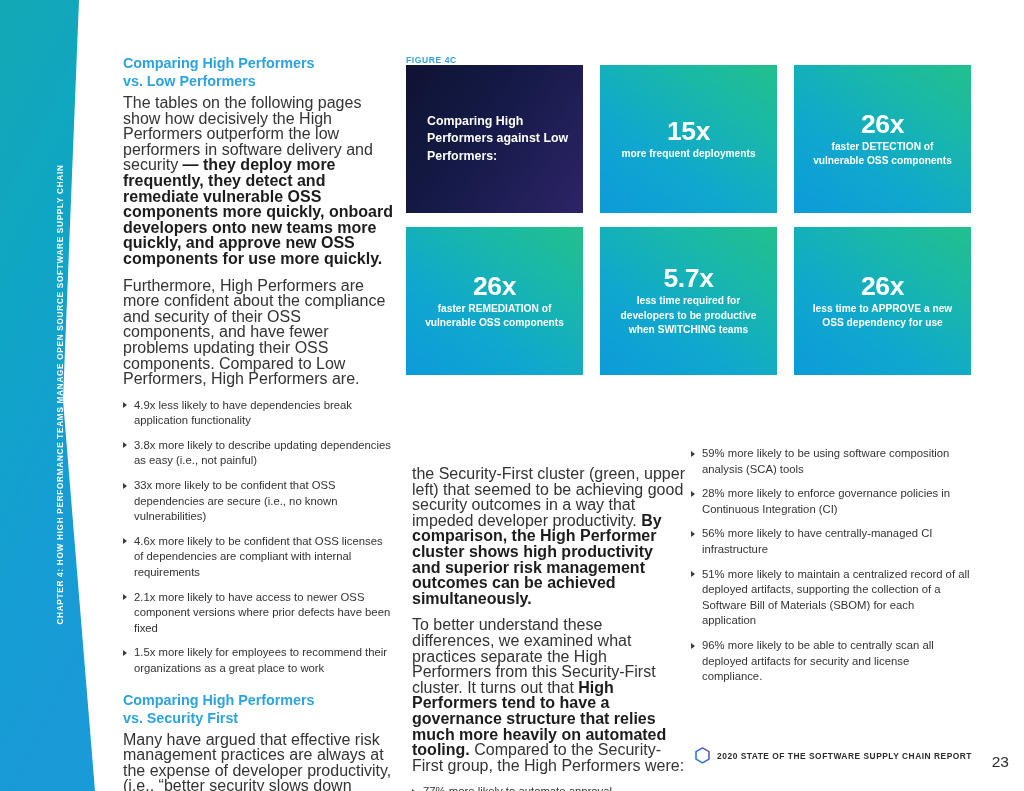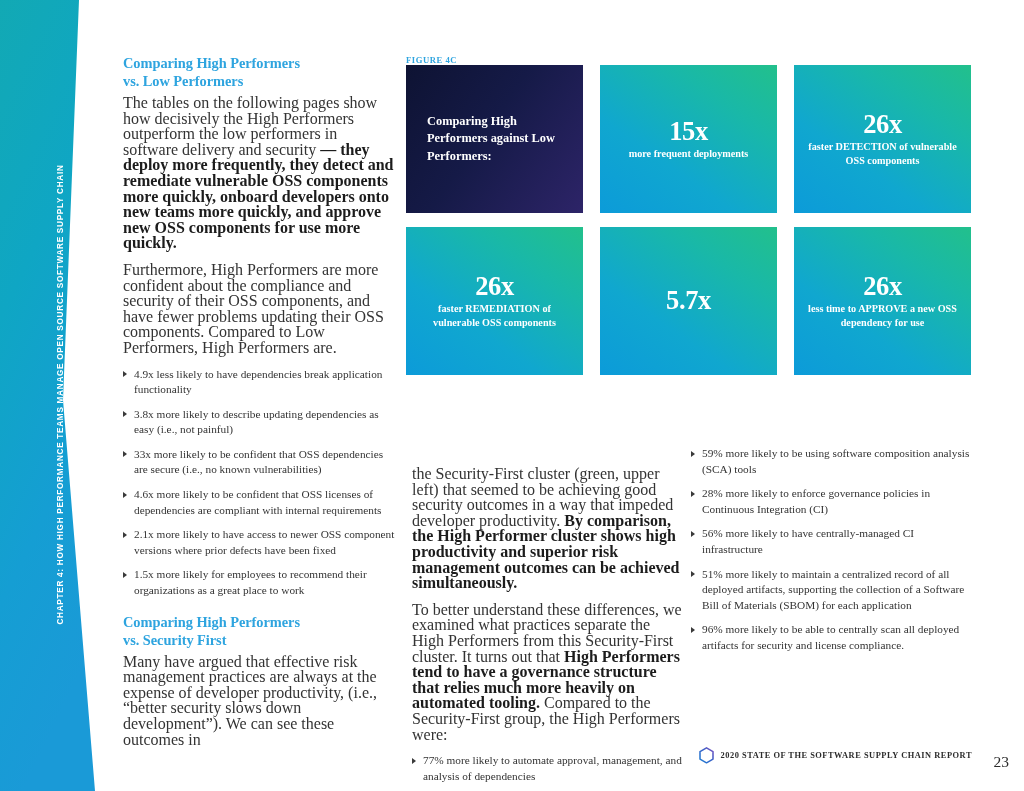--- a/index.html
+++ b/index.html
@@ -43,21 +43,20 @@
     z-index: 2;
     pointer-events: none;
   }
 
   
   #page {
     position: absolute;
     left: 0; top: 0;
     width: 1024px; height: 791px;
     z-index: 3;
-    font-family: Liberation Serif, serif;
   }
 
   .col-left {
     position: absolute;
     left: 123px;
     top: 54px;
     width: 272px;
   }
 
   h2.section-title {
@@ -272,20 +271,21 @@
         <div class="card-desc">faster DETECTION of vulnerable OSS components</div>
       </div>
 
       <div class="card teal">
         <div class="card-stat">26x</div>
         <div class="card-desc">faster REMEDIATION of vulnerable OSS components</div>
       </div>
 
       <div class="card teal">
         <div class="card-stat">5.7x</div>
+        <div class="card-desc">less time required for developers to be productive when SWITCHING teams</div>
       </div>
 
       <div class="card teal">
         <div class="card-stat">26x</div>
         <div class="card-desc">less time to APPROVE a new OSS dependency for use</div>
       </div>
 
     </div>
   </div>
 

